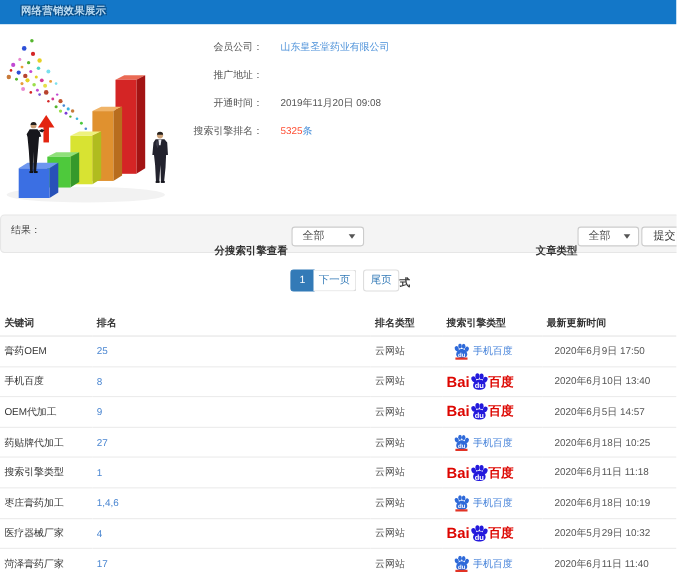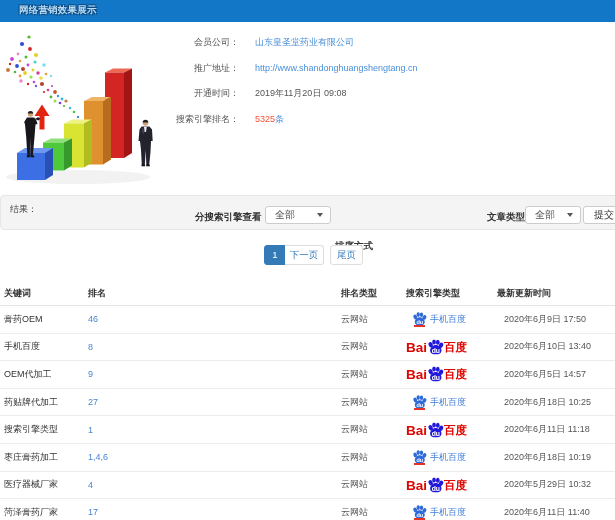--- a/index.html
+++ b/index.html
@@ -14,21 +14,21 @@
   
   .inf{left:0;width:615px;height:12px;line-height:12px;font-size:9px;white-space:nowrap;}
   .lab{position:absolute;right:376px;color:#555;}
   .val{position:absolute;left:255px;}
   .blue{color:#4a90d9;}
   .dark{color:#555;}
   .orange{color:#ff4e33;}
   
   .fbar{left:0;top:195px;width:620px;height:35px;box-sizing:border-box;background:#f4f4f4;
         border:1px solid #e6e6e6;border-radius:4px 0 0 4px;}
-  .fbar .lbl{position:absolute;top:12px;font-size:9.5px;font-weight:bold;color:#333;height:17px;line-height:17px;}
+  .fbar .lbl{position:absolute;top:24px;font-size:9.5px;font-weight:bold;color:#333;height:17px;line-height:17px;}
   .sel{position:absolute;top:10px;height:16px;background:#fff;border:1px solid #ccc;
        border-radius:3px;font-size:10px;color:#555;line-height:16px;white-space:nowrap;}
   .sel .car{position:absolute;right:7px;top:6px;width:0;height:0;
        border-left:3px solid transparent;border-right:3px solid transparent;border-top:4px solid #555;}
   .btn{position:absolute;top:10px;left:582px;width:40px;height:16px;background:#fff;
        border:1px solid #ccc;border-radius:3px;font-size:10px;color:#333;
        line-height:16px;text-align:center;}
   
   .pg{position:absolute;top:245px;height:18px;line-height:18px;font-size:9.5px;text-align:center;
       border:1px solid #ddd;background:#fff;color:#337ab7;}
@@ -143,21 +143,20 @@
   <circle cx="78" cy="92" r="1.2" fill="#4a8ad3"></circle>
   </g>
 </svg>
 
 <div class="abs inf" style="top:36px">
     <span class="lab">会员公司：</span>
     <span class="val blue">山东皇圣堂药业有限公司</span>
   </div>
 <div class="abs inf" style="top:62px">
     <span class="lab">推广地址：</span>
-    <span class="val blue">http://www.shandonghuangshengtang.cn</span>
   </div>
 <div class="abs inf" style="top:87px">
     <span class="lab">开通时间：</span>
     <span class="val dark">2019年11月20日 09:08</span>
   </div>
 <div class="abs inf" style="top:113px">
     <span class="lab">搜索引擎排名：</span>
     <span class="val"><span class="orange">5325</span><span class="blue">条</span></span>
   </div>
 
@@ -188,21 +187,21 @@
         <th>关键词</th>
         <th>排名</th>
         <th>排名类型</th>
         <th>搜索引擎类型</th>
         <th>最新更新时间</th>
       </tr>
  </thead>
  <tbody>
   <tr>
         <td>膏药OEM</td>
-        <td class="rk">46</td>
+        <td class="rk">25</td>
         <td class="cw">云网站</td>
         <td class="eng"><span style="display:inline-block;position:relative;margin-left:6px;"><svg class="mb" width="15" height="14" viewBox="0 0 30 28">
               <ellipse cx="6.5" cy="10" rx="3.6" ry="4.8" fill="#2f6ad9" transform="rotate(-24 6.5 10)"></ellipse>
               <ellipse cx="12.4" cy="5.2" rx="3.3" ry="4.6" fill="#2f6ad9"></ellipse>
               <ellipse cx="19" cy="5.6" rx="3.3" ry="4.6" fill="#2f6ad9"></ellipse>
               <ellipse cx="24.8" cy="10.8" rx="3.6" ry="4.8" fill="#2f6ad9" transform="rotate(24 24.8 10.8)"></ellipse>
               <path d="M15.5 10.5 C20.5 10.5 25.5 15 25.5 20 C25.5 24.8 21 27 15.5 27 C10 27 5.5 24.8 5.5 20 C5.5 15 10.5 10.5 15.5 10.5 Z" fill="#2f6ad9"></path>
               <text x="15.5" y="24.5" font-size="11" font-weight="bold" fill="#fff" text-anchor="middle" font-family="Liberation Sans">du</text>
             </svg><span style="position:absolute;left:2px;bottom:-1px;width:11px;height:2px;background:#e23325;"></span></span><span class="mbt">手机百度</span></td>
         <td class="dt"><span>2020年6月9日 17:50</span></td>

